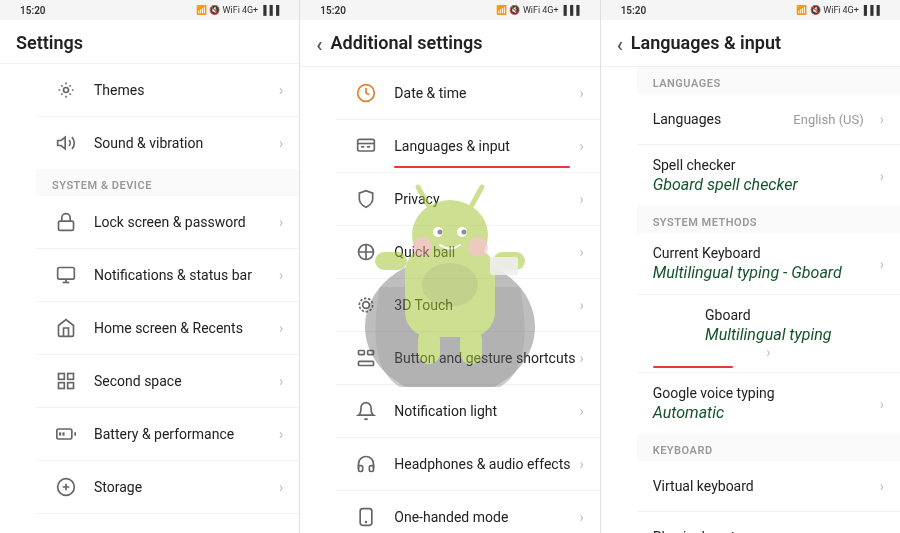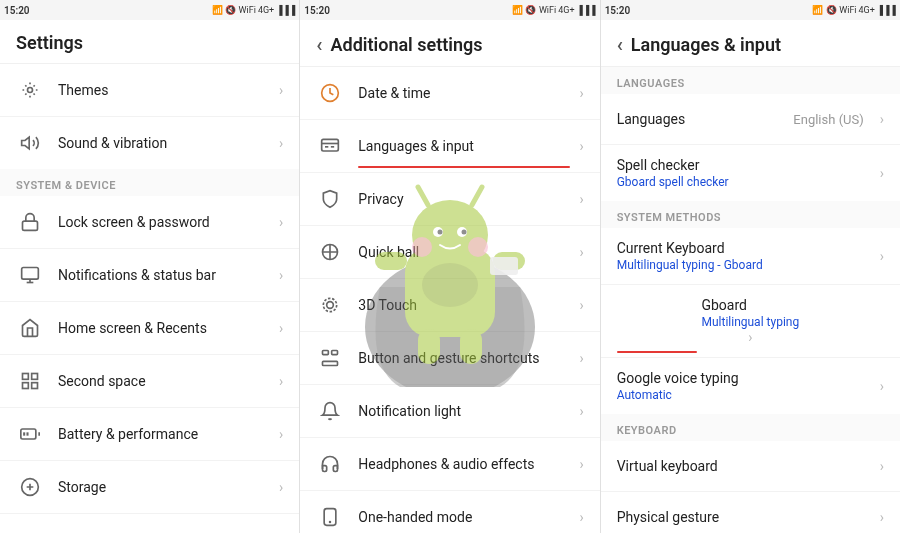--- a/index.html
+++ b/index.html
@@ -17,21 +17,21 @@
     .status-bars {
       display: flex;
       height: 20px;
       background: #f5f5f5;
     }
     .status-bar {
       flex: 1;
       display: flex;
       align-items: center;
       justify-content: space-between;
-      padding: 0 4px;
+      padding: 0 20px;
       font-size: 10px;
       color: #333;
       border-right: 1px solid #ddd;
       gap: 16px;
     }
     .status-bar:last-child { border-right: none; }
     .status-left { font-weight: 600; }
     .status-right { display: flex; align-items: center; gap: 2px; font-size: 9px; }
 
     
@@ -53,32 +53,32 @@
     .panel:last-child { border-right: none; }
 
     .panel-header {
       padding: 12px 16px 10px;
       font-size: 18px;
       font-weight: 600;
       color: #222;
       background: #fff;
       border-bottom: 1px solid #f0f0f0;
       display: flex;
-      align-items: center;
       gap: 8px;
     }
     .panel-header .back-arrow {
       font-size: 20px;
       color: #555;
       cursor: pointer;
     }
 
     .panel-content {
       flex: 1;
       overflow-y: auto;
+      padding-left: 36px;
     }
 
     
     .section-label {
       font-size: 11px;
       font-weight: 600;
       color: #999;
       letter-spacing: 0.5px;
       padding: 10px 16px 4px;
       background: #fafafa;
@@ -112,23 +112,24 @@
 
     .item-text {
       flex: 1;
     }
     .item-title {
       font-size: 14px;
       color: #222;
       font-weight: 400;
     }
     .item-subtitle {
-      font-size: 12px;
-      color: #1d4ed8;
+      font-size: 16px;
+      color: #14532d;
       margin-top: 2px;
+      font-style: italic;
     }
 
     .item-value {
       font-size: 13px;
       color: #999;
       margin-right: 16px;
     }
 
     .chevron {
       color: #bbb;

